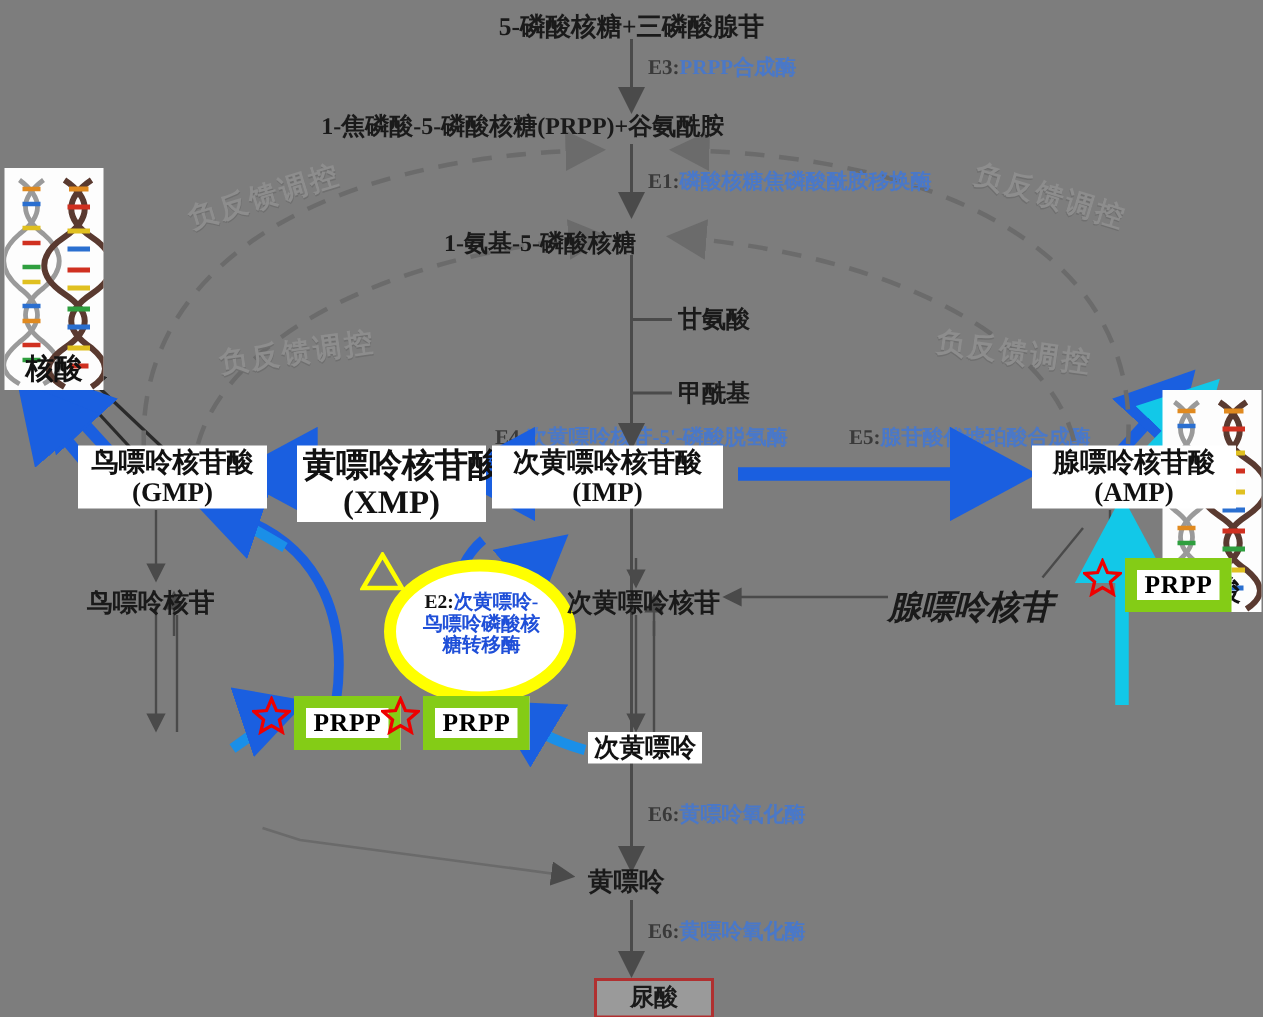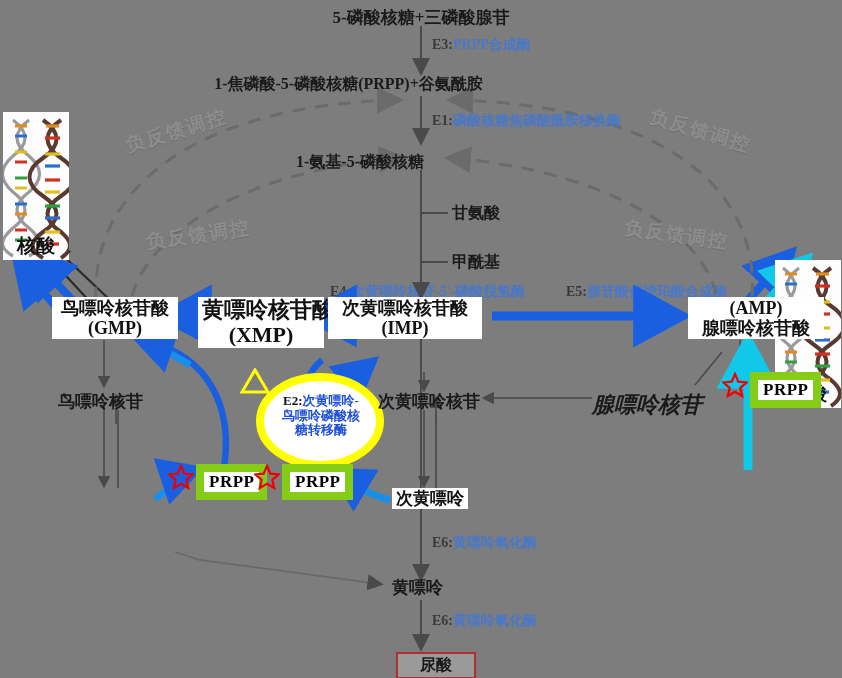--- a/index.html
+++ b/index.html
@@ -299,22 +299,22 @@
     <div>黄嘌呤核苷酸</div>
     <div>(XMP)</div>
   </div>
 
   <div class="node wbox" style="left:328px;top:297px;width:146px;font-size:18px;">
     <div>次黄嘌呤核苷酸</div>
     <div>(IMP)</div>
   </div>
 
   <div class="node wbox" style="left:688px;top:297px;width:128px;font-size:18px;">
+    <div>腺嘌呤核苷酸</div>
     <div>(AMP)</div>
-    <div>腺嘌呤核苷酸</div>
   </div>
 
   <div class="node enz" style="left:330px;top:283px;z-index:1;">
     <span>E4:</span><span class="eblue">次黄嘌呤核苷-5'-磷酸脱氢酶</span>
   </div>
   <div class="node enz" style="left:566px;top:283px;z-index:1;">
     <span>E5:</span><span class="eblue">腺苷酸代琥珀酸合成酶</span>
   </div>
 
   <div class="node plain" style="left:58px;top:390px;font-size:17px;">鸟嘌呤核苷</div>

